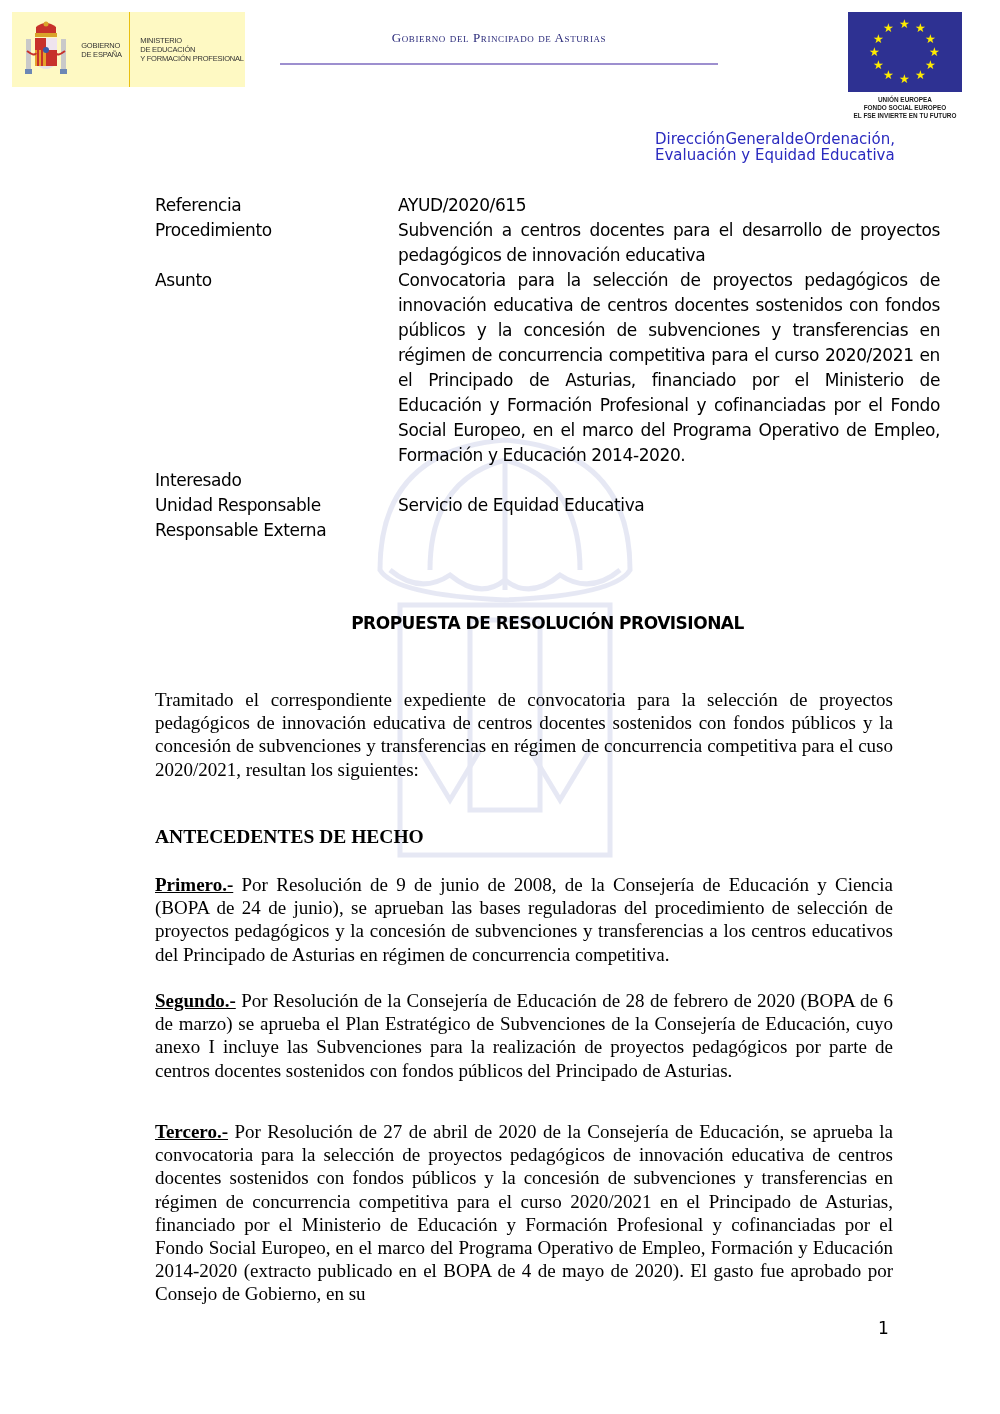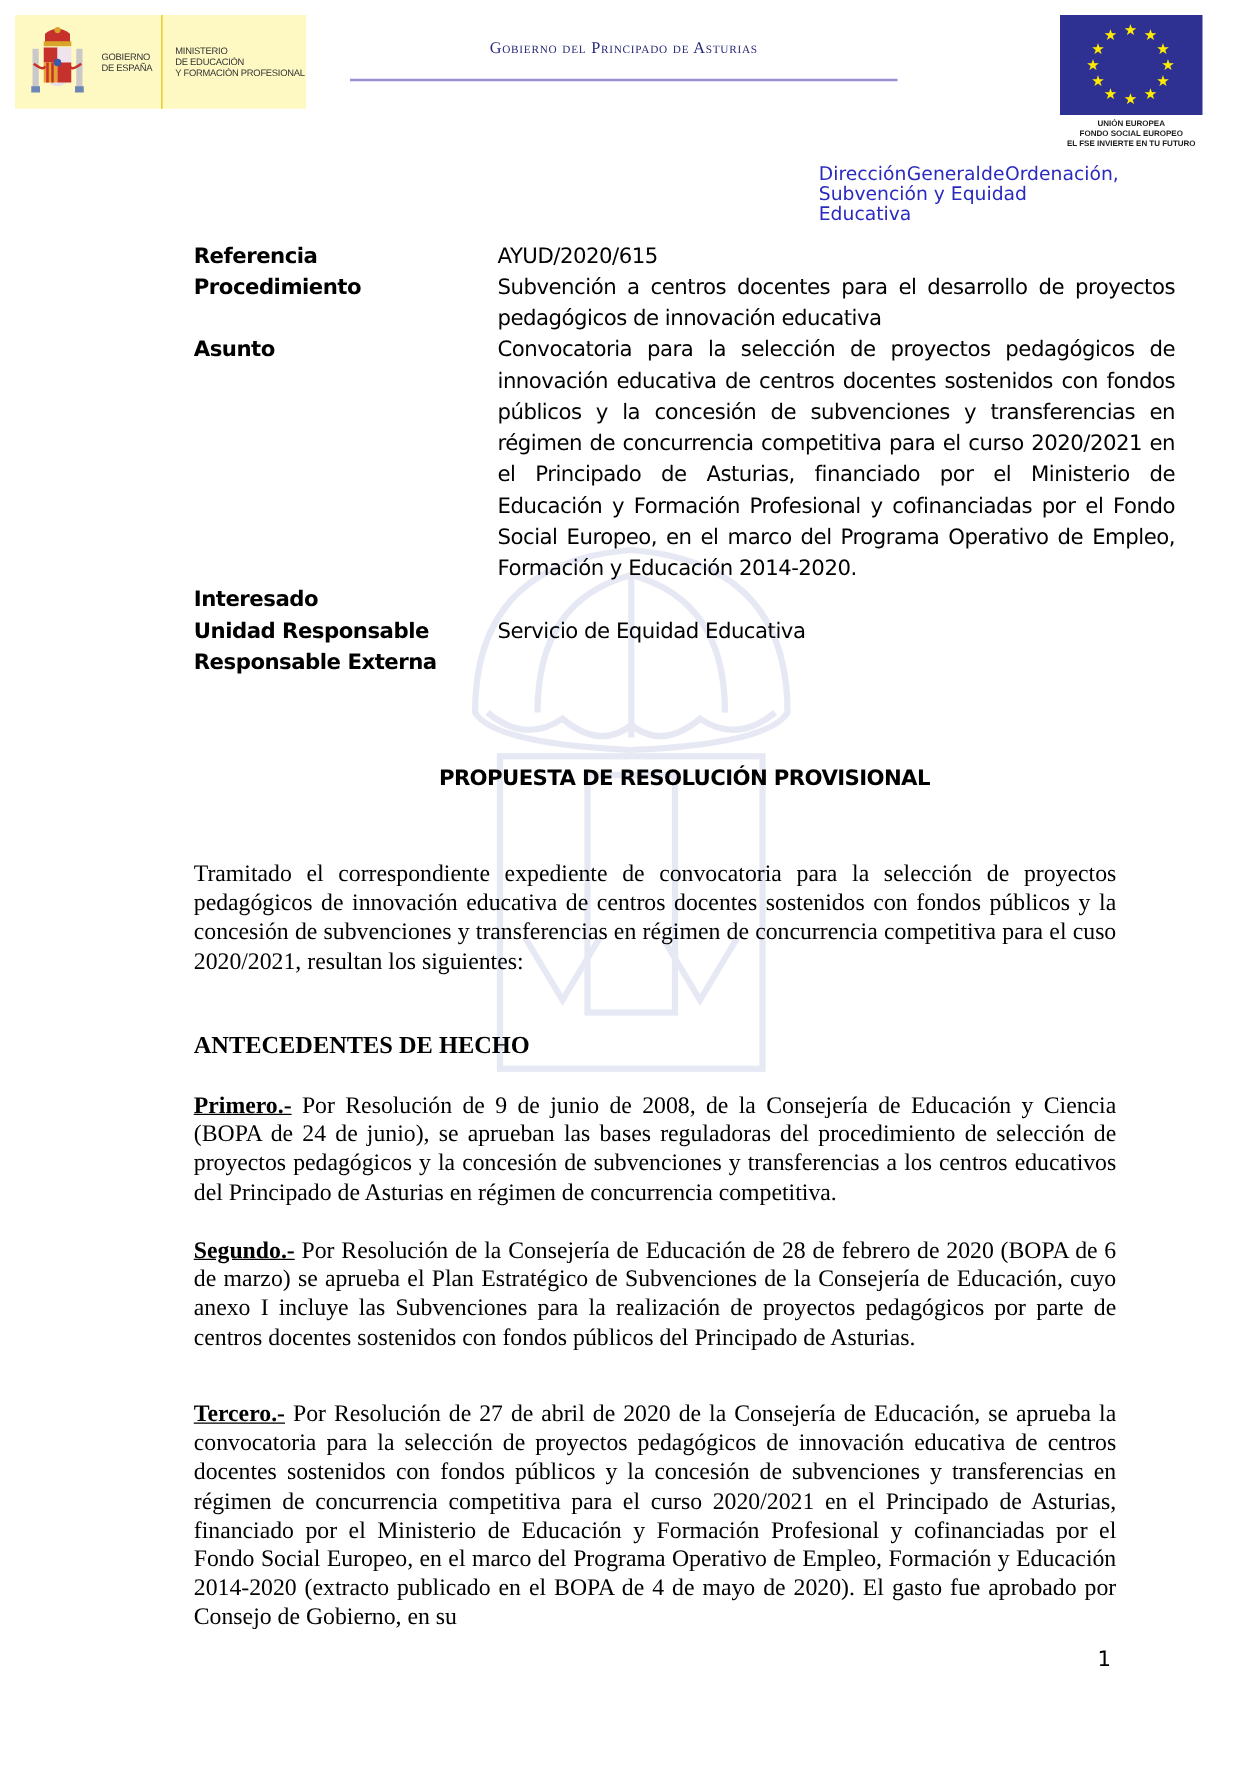--- a/index.html
+++ b/index.html
@@ -25,21 +25,21 @@
 
     .direction { position: absolute; left: 655px; top: 131px; width: 240px; font-family: "DejaVu Sans", sans-serif; font-size: 15px; line-height: 16px; color: #2a2abf; }
     .direction .l1 { display: flex; justify-content: space-between; }
 
     
     .watermark { position: absolute; left: 360px; top: 420px; width: 290px; height: 440px; opacity: 0.12; pointer-events: none; }
 
     
     .meta { position: absolute; left: 155px; top: 193px; width: 785px; font-family: "DejaVu Sans", sans-serif; font-size: 17px; line-height: 25px; letter-spacing: -0.4px; }
     .meta .row { display: flex; }
-    .meta .label { width: 243px; font-weight: bold; flex: none; }
+    .meta .label { width: 243px; font-weight: normal; flex: none; }
     .meta .value { flex: 1; text-align: justify; }
 
     .proposal-title { position: absolute; left: 155px; top: 613px; width: 785px; text-align: center; font-family: "DejaVu Sans", sans-serif; font-weight: bold; font-size: 17px; letter-spacing: -0.5px; }
 
     .body-text { position: absolute; left: 155px; width: 738px; font-family: "Liberation Serif", serif; font-size: 19px; line-height: 23.2px; text-align: justify; }
     .intro { top: 688px; }
     .antecedentes { position: absolute; left: 155px; top: 826px; width: 738px; text-align: left; font-family: "Liberation Serif", serif; font-weight: bold; font-size: 19.5px; }
     .p1 { top: 873px; }
     .p2 { top: 989px; }
     .p3 { top: 1120px; }
@@ -112,21 +112,21 @@
   </div>
 </div>
 
 <div class="direction">
   <div class="l1">
     <span>Dirección</span>
     <span>General</span>
     <span>de</span>
     <span>Ordenación,</span>
   </div>
-  <div>Subvención y Equidad Educativa</div>
+  <div>Evaluación y Equidad Educativa</div>
 </div>
 
 <div class="watermark">
   <svg width="290" height="440" viewBox="0 0 290 440" fill="none" stroke="#3b4aa8" stroke-width="5">
     <path d="M20 150 Q20 30 145 20 Q270 30 270 150 Q255 175 145 180 Q35 175 20 150 Z"></path>
     <path d="M70 150 Q70 60 145 40 Q220 60 220 150"></path>
     <path d="M145 40 V170"></path>
     <path d="M30 150 Q60 175 90 155 Q120 180 145 160 Q170 180 200 155 Q230 175 260 150"></path>
     <rect x="40" y="185" width="210" height="250"></rect>
     <rect x="110" y="200" width="70" height="190"></rect>

